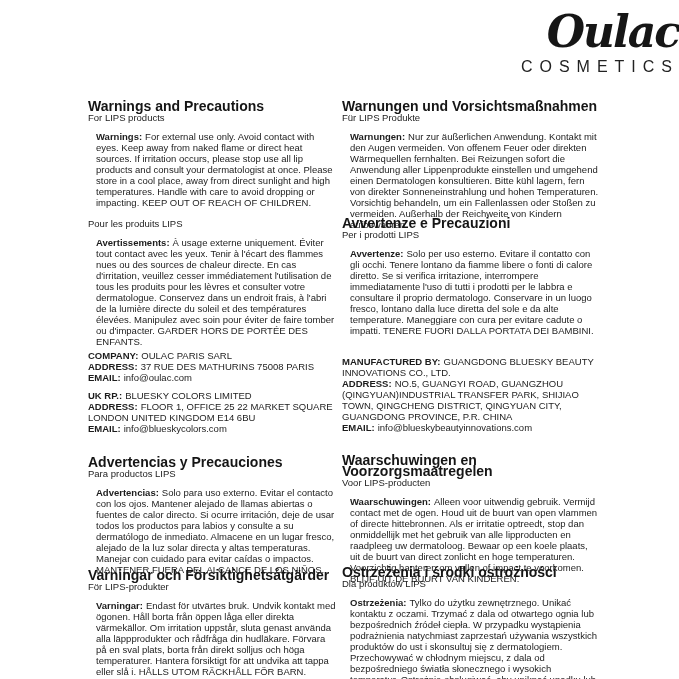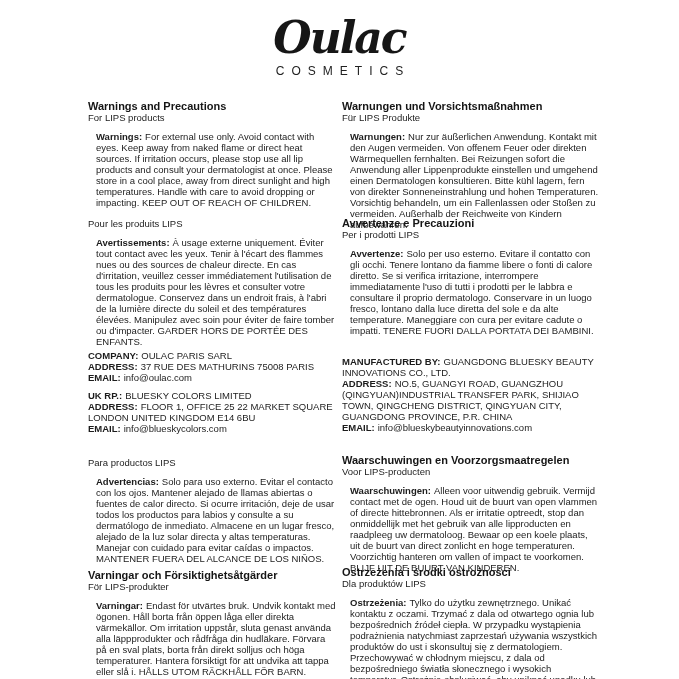--- a/index.html
+++ b/index.html
@@ -5,43 +5,43 @@
   html,body{margin:0;padding:0;background:#ffffff;}
   .sheet{
     position:relative;
     width:679px;height:679px;
     background:#ffffff;
     font-family:"Liberation Sans", sans-serif;
     color:#1c1c1c;
     overflow:hidden;
   }
   
-  .logo-wrap{position:absolute;top:16px;left:0;width:679px;text-align:center;}
+  .logo-wrap{position:absolute;top:10px;left:0;width:679px;text-align:right;}
   .logo-script{
     font-family:"DejaVu Serif", serif;
     font-style:italic;
     font-weight:bold;
     font-size:44px;
     letter-spacing:-2px;
     line-height:1.0;
     color:#161616;
   }
   .logo-tagline{
     margin-top:4px;
-    font-size:12px;
+    font-size:16px;
     letter-spacing:7px;
     color:#222;
     text-indent:7px;
   }
   
   .col{position:absolute;top:0;height:679px;}
   .col-left{left:88px;width:258px;}
   .col-right{left:342px;width:266px;}
   .block{position:absolute;left:0;width:100%;font-size:9.5px;line-height:11px;}
-  .block h2{margin:0;font-size:11px;line-height:11px;font-weight:bold;color:#151515;}
+  .block h2{margin:0;font-size:14px;line-height:11px;font-weight:bold;color:#151515;}
   .block .sub{font-weight:normal;}
   .block p{margin:8px;}
   .block b{font-weight:bold;}
   .lead{margin-right:3px;}
   .info-group{margin:0 0 7px 0;}
   .info-line b{margin-right:3px;}
   
   .t-en{top:101px;}  .t-de{top:101px;}
   .t-fr{top:218px;}  .t-it{top:218px;}
   .t-co{top:350px;}  .t-mf{top:356px;}
@@ -78,20 +78,21 @@
         <div class="info-line"><b>EMAIL:</b><span>info@oulac.com</span></div>
       </div>
       <div class="info-group">
         <div class="info-line"><b>UK RP.:</b><span>BLUESKY COLORS LIMITED</span></div>
         <div class="info-line"><b>ADDRESS:</b><span>FLOOR 1, OFFICE 25 22 MARKET SQUARE LONDON UNITED KINGDOM E14 6BU</span></div>
         <div class="info-line"><b>EMAIL:</b><span>info@blueskycolors.com</span></div>
       </div>
     </section>
 
     <section class="block t-es">
+      <h2>Advertencias y Precauciones</h2>
       <div class="sub">Para productos LIPS</div>
       <p><b class="lead">Advertencias:</b><span>Solo para uso externo. Evitar el contacto con los ojos. Mantener alejado de llamas abiertas o fuentes de calor directo. Si ocurre irritación, deje de usar todos los productos para labios y consulte a su dermatólogo de inmediato. Almacene en un lugar fresco, alejado de la luz solar directa y altas temperaturas. Manejar con cuidado para evitar caídas o impactos. MANTENER FUERA DEL ALCANCE DE LOS NIÑOS.</span></p>
     </section>
 
     <section class="block t-sv">
       <h2>Varningar och Försiktighetsåtgärder</h2>
       <div class="sub">För LIPS-produkter</div>
       <p><b class="lead">Varningar:</b><span>Endast för utvärtes bruk. Undvik kontakt med ögonen. Håll borta från öppen låga eller direkta värmekällor. Om irritation uppstår, sluta genast använda alla läppprodukter och rådfråga din hudläkare. Förvara på en sval plats, borta från direkt solljus och höga temperaturer. Hantera försiktigt för att undvika att tappa eller slå i. HÅLLS UTOM RÄCKHÅLL FÖR BARN.</span></p>
     </section>
 

